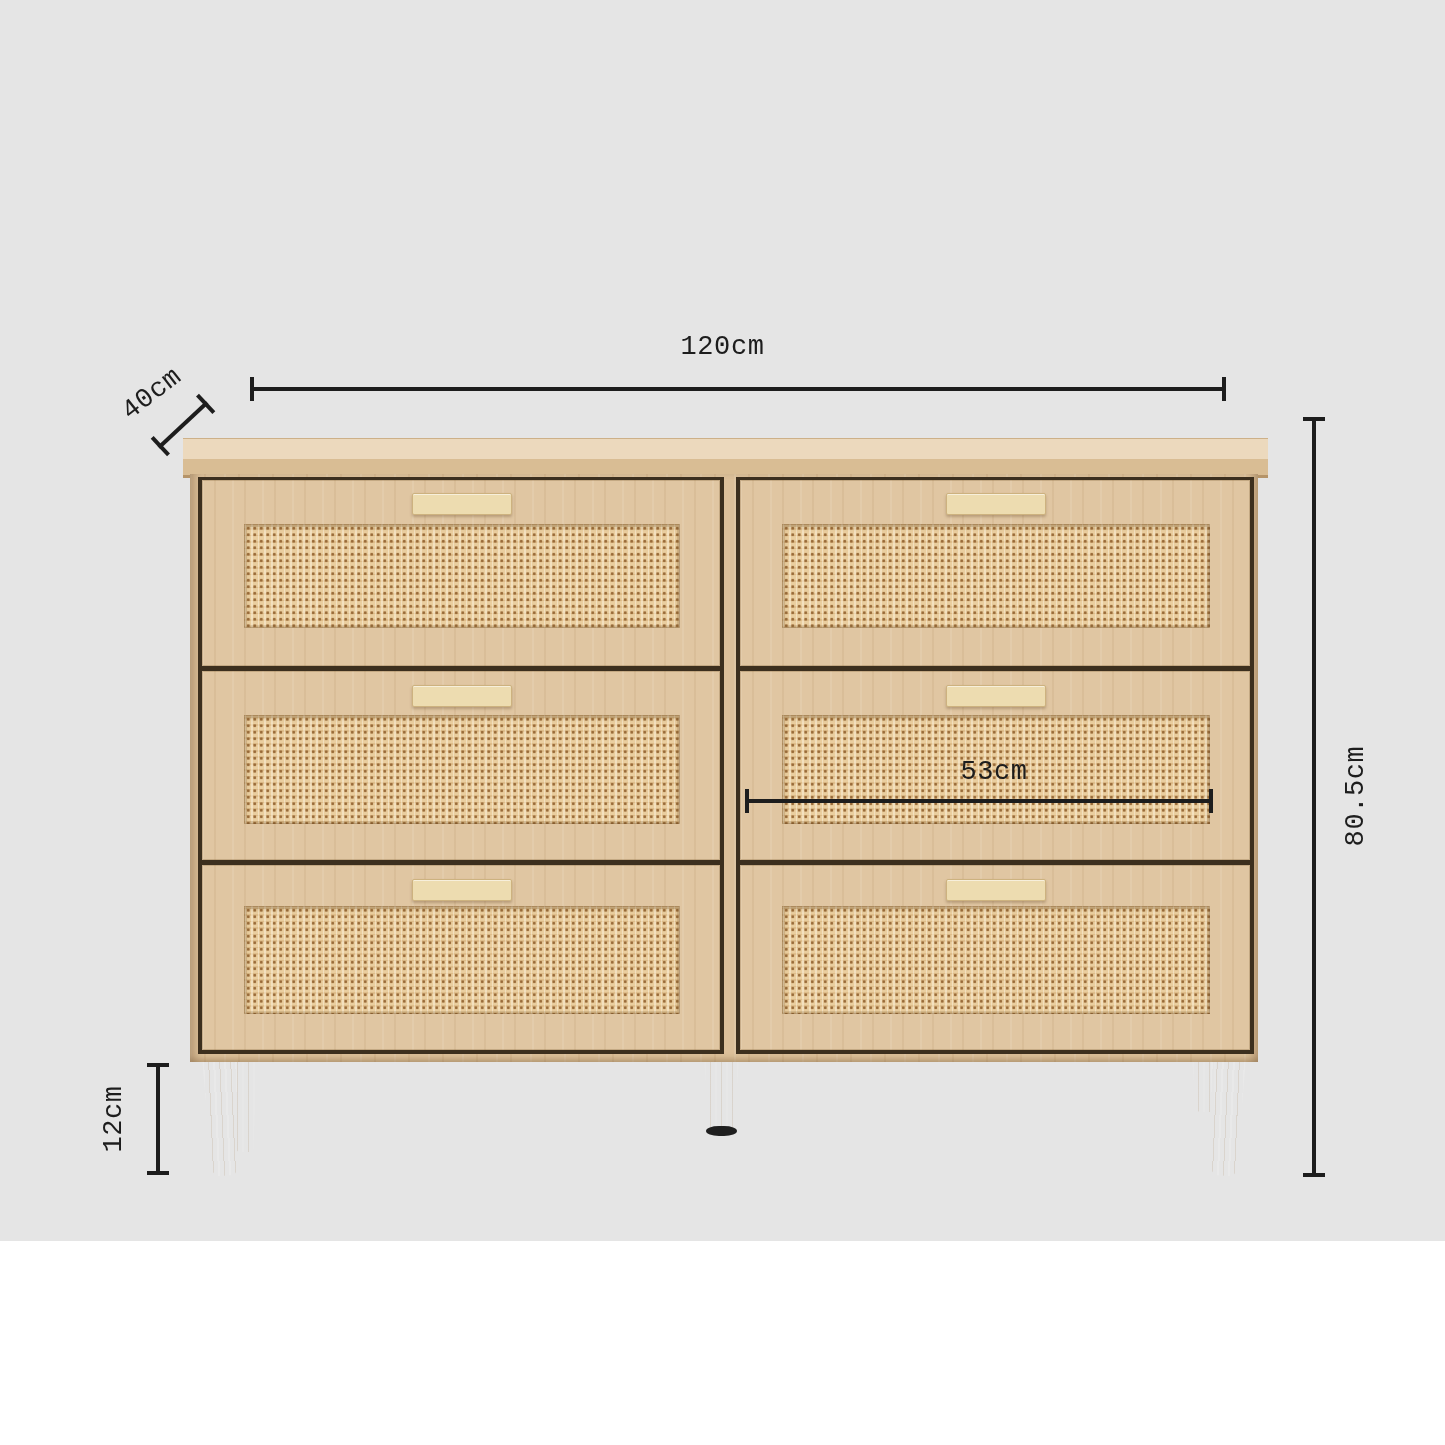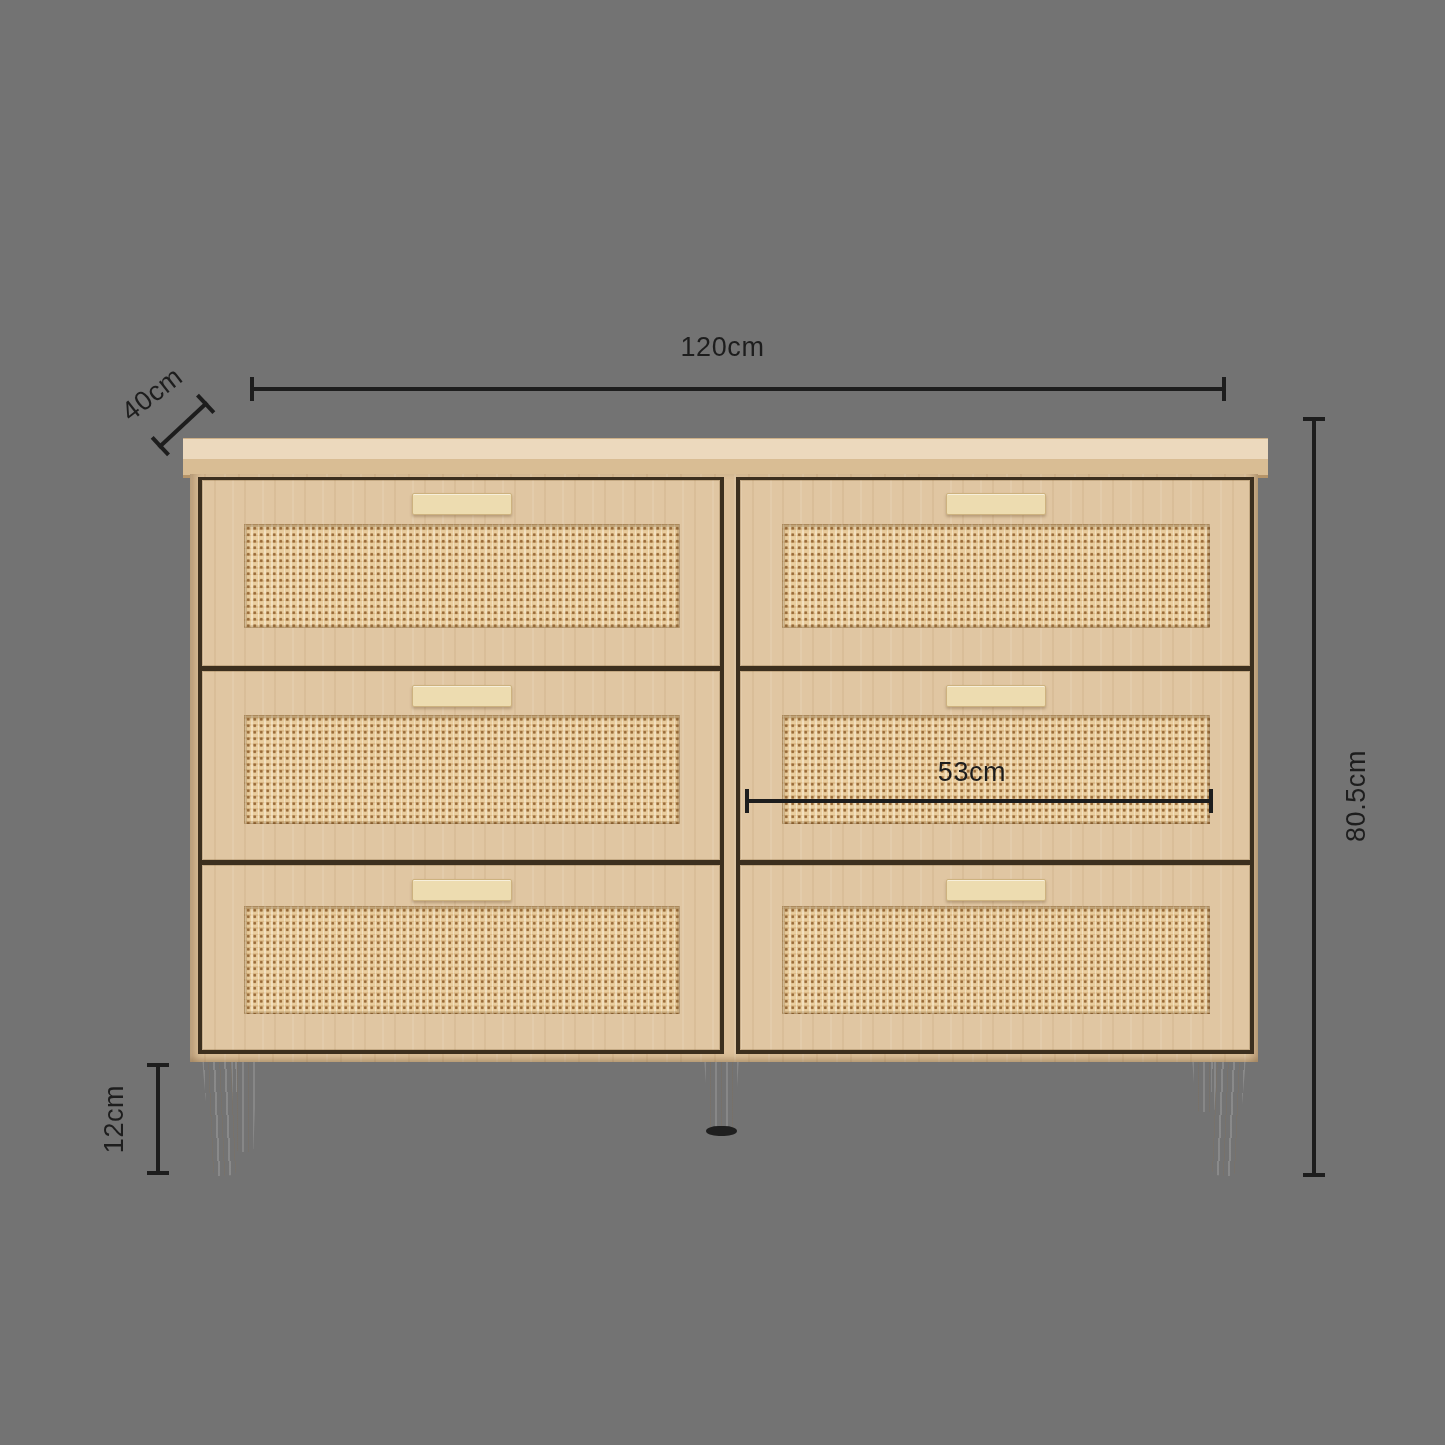--- a/index.html
+++ b/index.html
@@ -2,22 +2,22 @@
 <html style="--line: #1d1d1d; --wood: #dcc09a; --wood-light: #ecd9bd; --wood-mid: #d9bd94; --rattan: #eace9f; --rattan-dot: #996a38; --handle: #eddcb0; --gap: #3c2f1e; --leg: #e0c7a0; --foot: #1f1f1f;"><head>
 <meta charset="utf-8">
 <style>
   :root{
     --line:#1d1d1d; --wood:#dcc09a; --wood-light:#ecd9bd; --wood-mid:#d9bd94;
     --rattan:#eace9f; --rattan-dot:#996a38; --handle:#eddcb0; --gap:#3c2f1e;
     --leg:#e0c7a0; --foot:#1f1f1f;
   }
   html,body{margin:0;padding:0;background:#ffffff;}
   .scene{
-    position:relative; width:1445px; height:1445px; background:#737373;
-    font-family:Liberation Sans, sans-serif; overflow:hidden;
+    position:relative; width:1445px; height:1241px; background:#e5e5e5;
+    font-family:Liberation Mono, monospace; overflow:hidden;
   }
   
   .dim-label{
     position:absolute; color:var(--line); font-size:27px; font-weight:500;
     letter-spacing:.6px; text-align:center; line-height:30px; white-space:nowrap;
   }
   .dline-h{position:absolute; height:4px; background:var(--line);}
   .dline-h::before,.dline-h::after{
     content:""; position:absolute; width:4px; height:24px; top:-10px; background:var(--line);
   }
@@ -121,19 +121,19 @@
 
   <div class="dim-label" style="left:640px; top:332px; width:165px;">120cm</div>
   <div class="dline-h" style="left:250px; top:387px; width:976px;"></div>
 
   <div class="dim-label" style="left:92px; top:379px; width:120px; transform:rotate(-38deg);">40cm</div>
   <div class="dline-h" style="left:150px; top:423px; width:66px; transform:rotate(-43deg);"></div>
 
   <div class="dline-v" style="left:1312px; top:417px; height:760px;"></div>
   <div class="dim-label" style="left:1296px; top:781px; width:120px; transform:rotate(-90deg);">80.5cm</div>
 
-  <div class="dim-label" style="left:912px; top:757px; width:120px;">53cm</div>
+  <div class="dim-label" style="left:934px; top:757px; width:120px;">53cm</div>
   <div class="dline-h" style="left:745px; top:799px; width:468px;"></div>
 
   <div class="dline-v" style="left:156px; top:1063px; height:112px;"></div>
   <div class="dim-label" style="left:59px; top:1104px; width:110px; transform:rotate(-90deg);">12cm</div>
 
 </div>
 
 </body></html>

